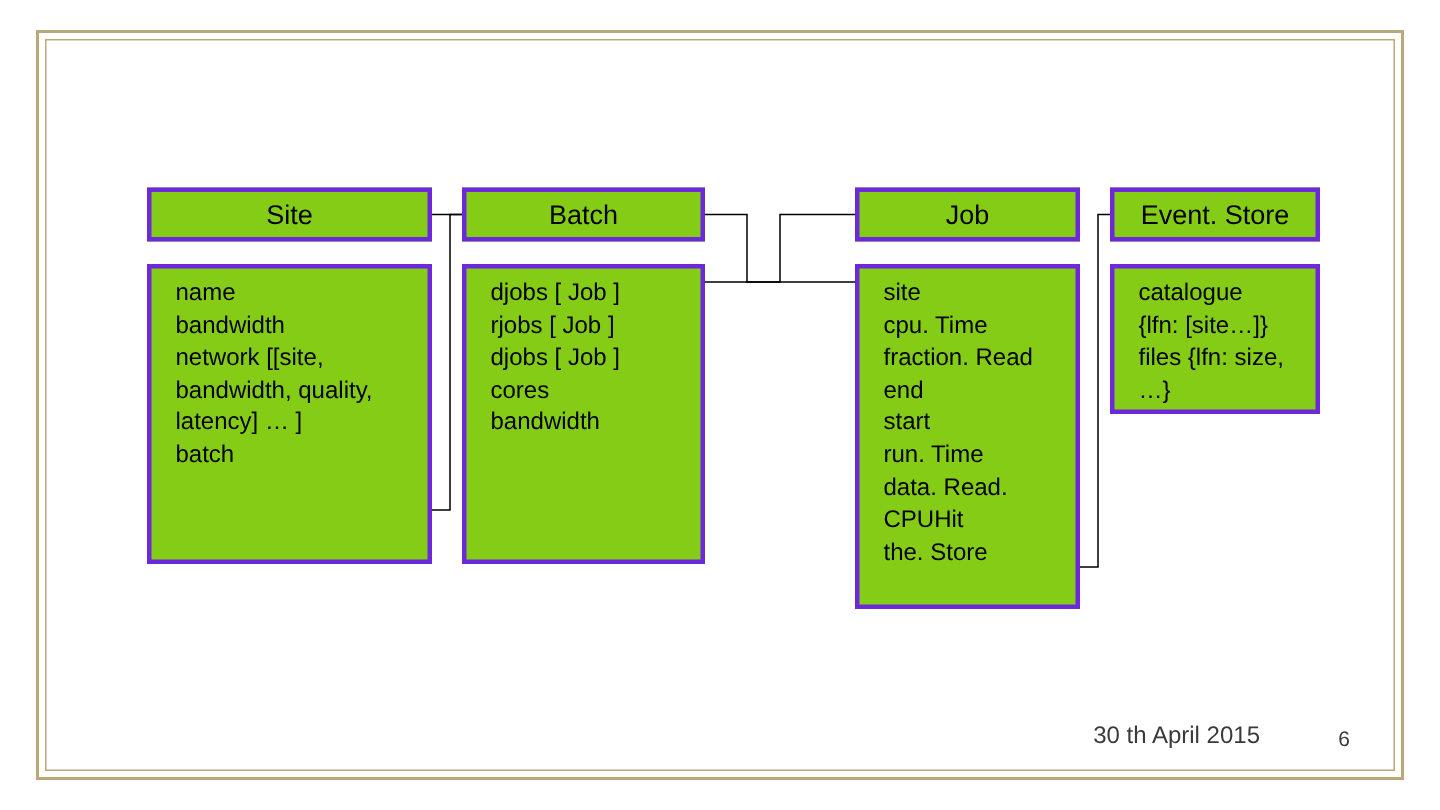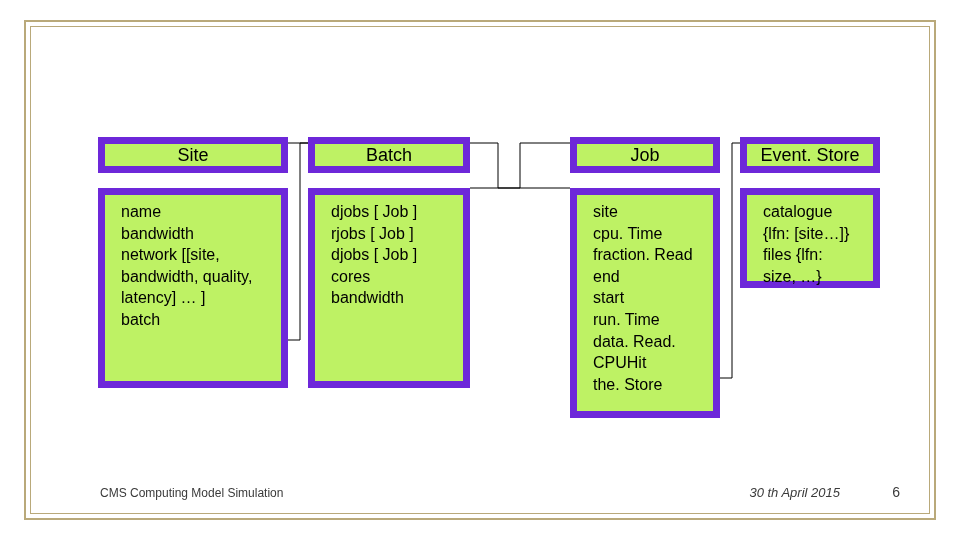--- a/index.html
+++ b/index.html
@@ -1,24 +1,24 @@
 <!DOCTYPE html>
 <html><head>
 <meta charset="utf-8">
 <style>
   html,body{margin:0;padding:0;width:960px;height:540px;background:#fff;font-family:Arial,Helvetica,sans-serif;color:#000;}
   .slide{position:relative;width:960px;height:540px;box-sizing:border-box;}
   .outer-border{position:absolute;left:24px;top:20px;right:24px;bottom:20px;border:2px solid #b9a97a;}
   .inner-border{position:absolute;left:30px;top:26px;right:30px;bottom:26px;border:1px solid #b9a97a;}
-  .box{position:absolute;border:7px solid #6d28d9;background:#bef264;box-sizing:border-box;margin-top:12px;}
+  .box{position:absolute;border:3px solid #6d28d9;background:#84cc16;box-sizing:border-box;}
   .title-box{height:36px;display:flex;align-items:center;justify-content:center;font-size:18px;}
   .attr-box{padding:6px 16px;font-size:16px;line-height:1.35;}
   .attr-row{white-space:pre-wrap;}
   .footer-left{position:absolute;left:100px;bottom:40px;font-size:12px;color:#3a3a3a;}
-  .footer-date{position:absolute;right:120px;bottom:40px;font-size:13px;color:#3a3a3a;font-style:italic;}
+  .footer-date{position:absolute;right:120px;bottom:40px;font-size:16px;color:#3a3a3a;}
   .footer-num{position:absolute;right:60px;bottom:40px;font-size:14px;color:#3a3a3a;}
   svg.connectors{position:absolute;left:0;top:0;width:960px;height:540px;pointer-events:none;}
 </style>
 </head>
 <body>
 
 <div class="slide">
   <div class="outer-border"></div>
   <div class="inner-border"></div>
 
@@ -64,16 +64,15 @@
         <div class="attr-row">the. Store</div>
       </div>
       <div class="box title-box" style="left: 740px; top: 125px; width: 140px;">Event. Store</div>
       <div class="box attr-box" style="left: 740px; top: 176px; width: 140px; height: 100px;">
         <div class="attr-row">catalogue</div>
         <div class="attr-row">{lfn: [site…]}</div>
         <div class="attr-row">files {lfn: size, …}</div>
       </div>
     </div>
 
-  <div class="footer-left">CMS Computing Model Simulation</div>
   <div class="footer-date">30 th April 2015</div>
   <div class="footer-num">6</div>
 </div>
 
 </body></html>

